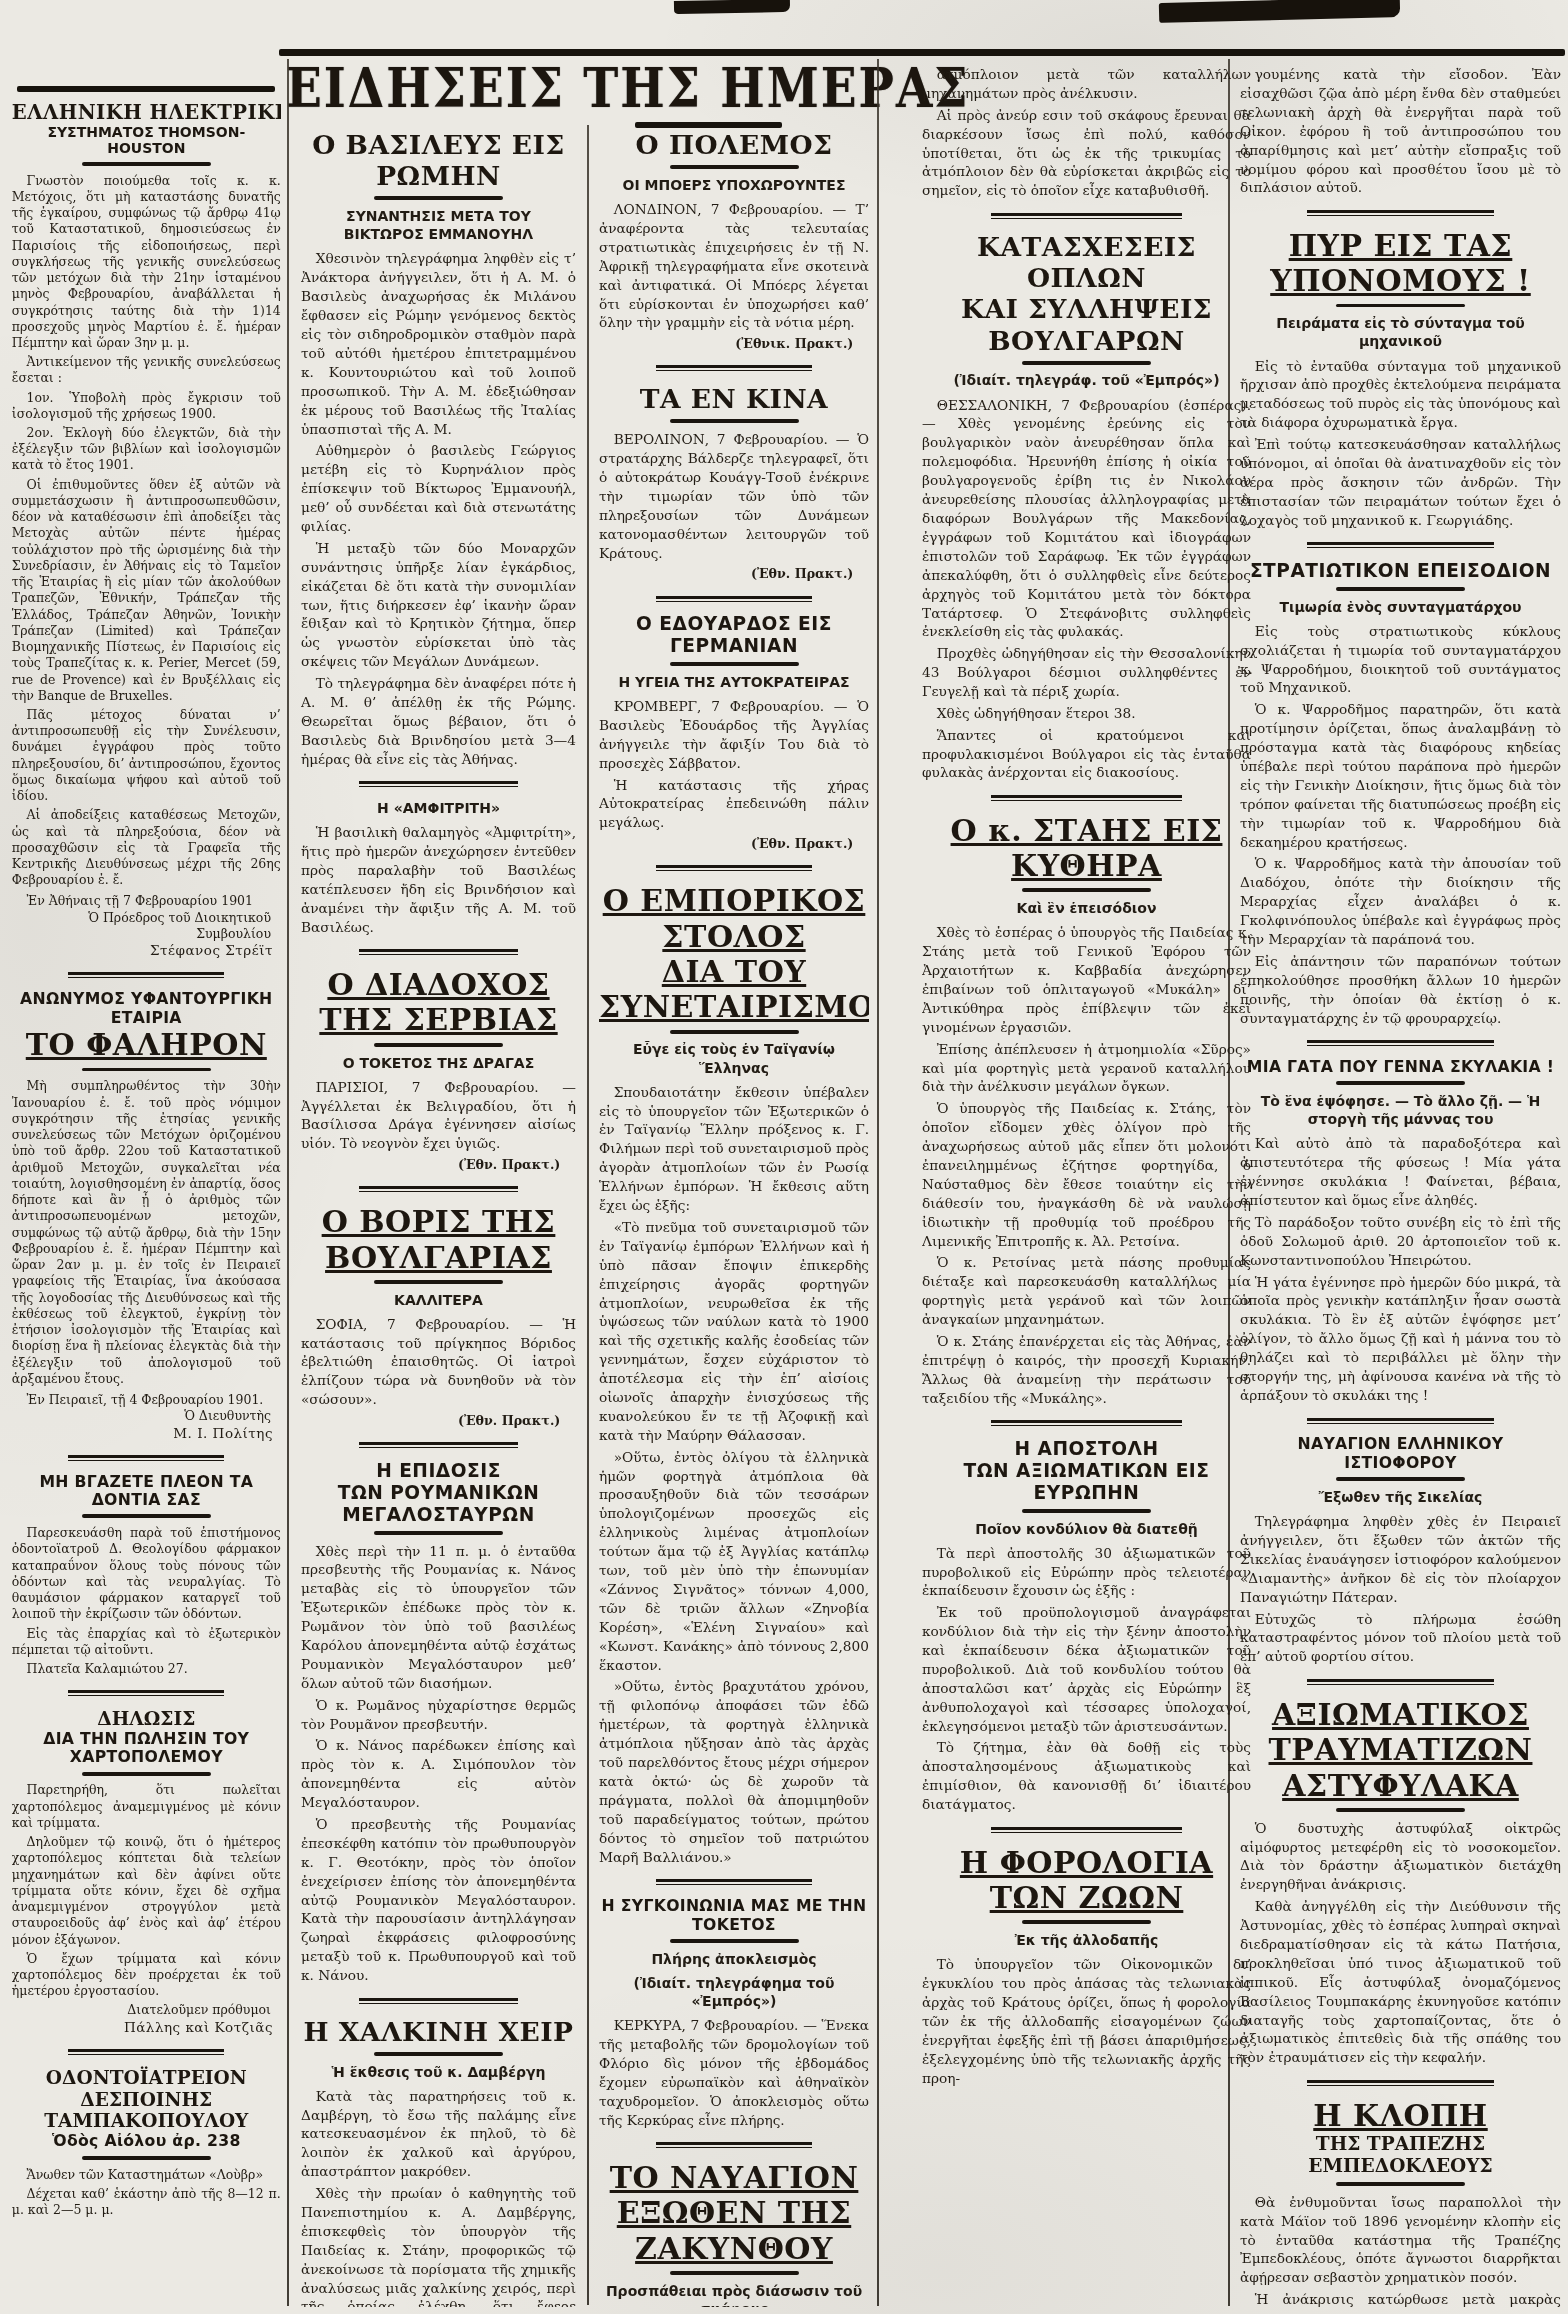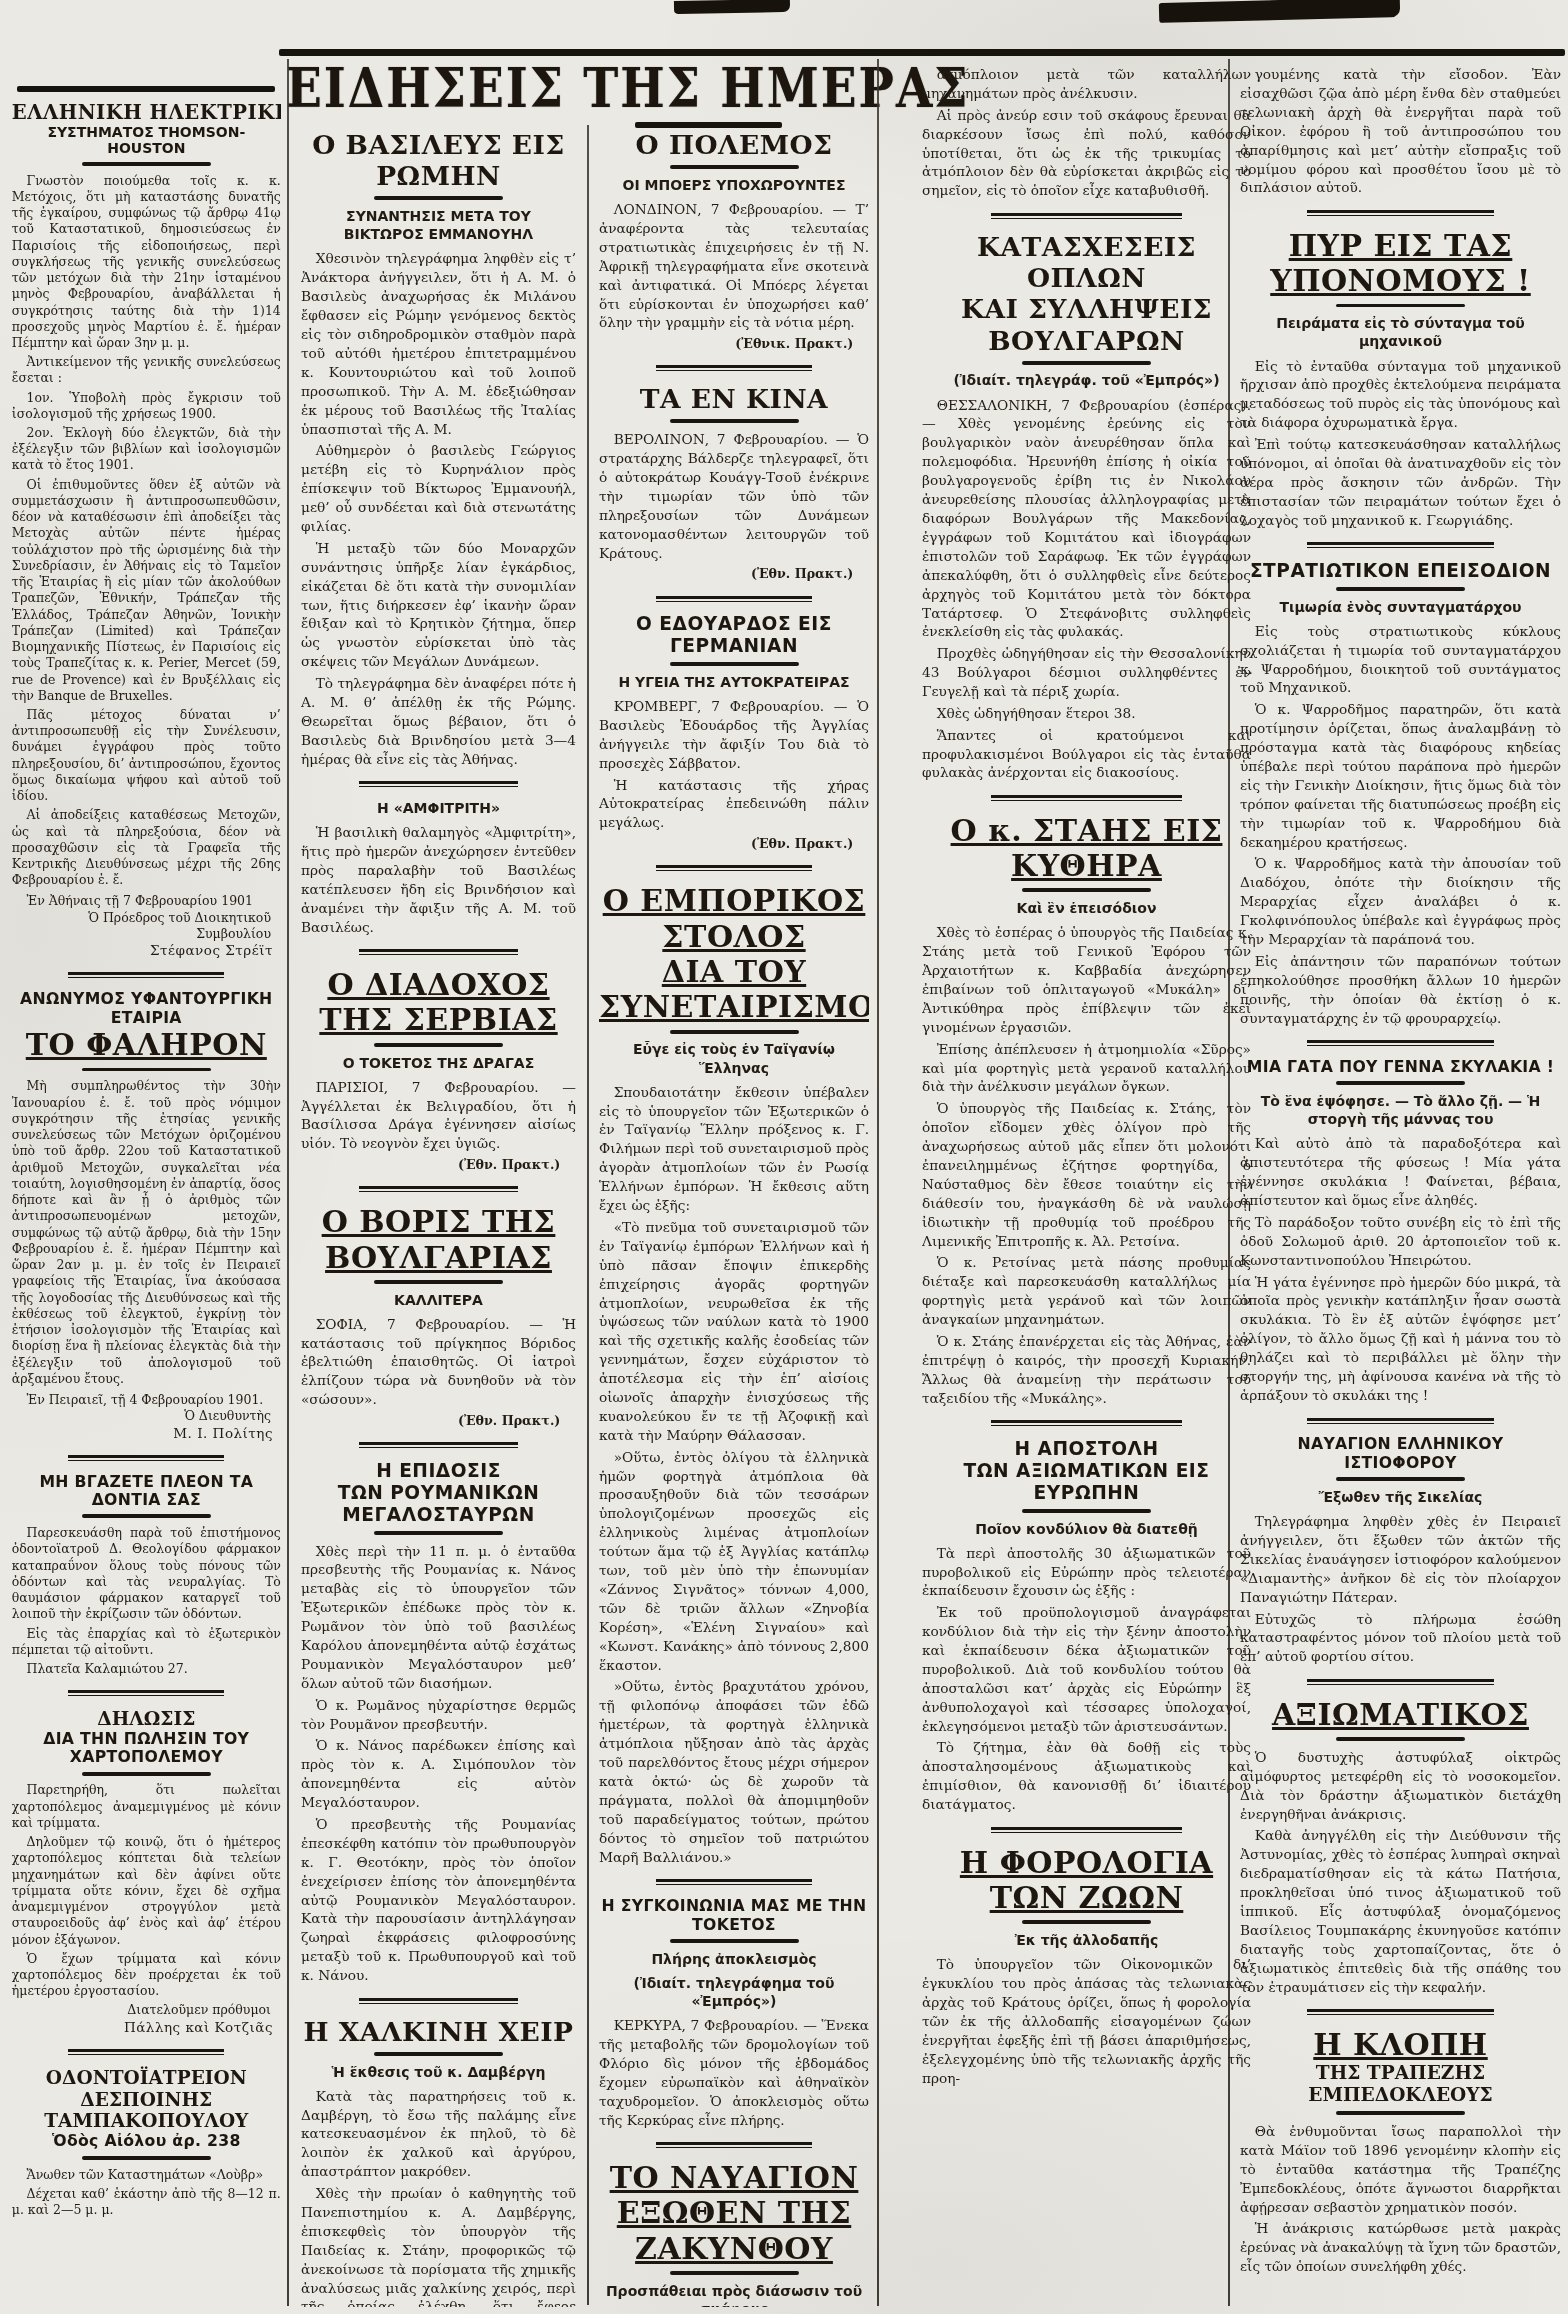--- a/index.html
+++ b/index.html
@@ -303,20 +303,21 @@
         <div class="sep"></div>
         <div class="hl sans-md">ΝΑΥΑΓΙΟΝ ΕΛΛΗΝΙΚΟΥ ΙΣΤΙΟΦΟΡΟΥ</div>
         <div class="hlrule"></div>
         <div class="subhead">Ἔξωθεν τῆς Σικελίας</div>
         <p>Τηλεγράφημα ληφθὲν χθὲς ἐν Πειραιεῖ ἀνήγγειλεν, ὅτι ἔξωθεν τῶν ἀκτῶν τῆς Σικελίας ἐναυάγησεν ἱστιοφόρον καλούμενον «Διαμαντὴς» ἀνῆκον δὲ εἰς τὸν πλοίαρχον Παναγιώτην Πάτεραν.</p>
         <p>Εὐτυχῶς τὸ πλήρωμα ἐσώθη καταστραφέντος μόνον τοῦ πλοίου μετὰ τοῦ ἐπ’ αὐτοῦ φορτίου σίτου.</p>
       </div>
       <div class="article">
         <div class="sep"></div>
         <div class="hl serif-lg">ΑΞΙΩΜΑΤΙΚΟΣ</div>
+        <div class="hl serif-lg">ΤΡΑΥΜΑΤΙΖΩΝ ΑΣΤΥΦΥΛΑΚΑ</div>
         <div class="hlrule"></div>
         <p>Ὁ δυστυχὴς ἀστυφύλαξ οἰκτρῶς αἱμόφυρτος μετεφέρθη εἰς τὸ νοσοκομεῖον. Διὰ τὸν δράστην ἀξιωματικὸν διετάχθη ἐνεργηθῆναι ἀνάκρισις.</p>
         <p>Καθὰ ἀνηγγέλθη εἰς τὴν Διεύθυνσιν τῆς Ἀστυνομίας, χθὲς τὸ ἑσπέρας λυπηραὶ σκηναὶ διεδραματίσθησαν εἰς τὰ κάτω Πατήσια, προκληθεῖσαι ὑπό τινος ἀξιωματικοῦ τοῦ ἱππικοῦ. Εἷς ἀστυφύλαξ ὀνομαζόμενος Βασίλειος Τουμπακάρης ἐκυνηγοῦσε κατόπιν διαταγῆς τοὺς χαρτοπαίζοντας, ὅτε ὁ ἀξιωματικὸς ἐπιτεθεὶς διὰ τῆς σπάθης του τὸν ἐτραυμάτισεν εἰς τὴν κεφαλήν.</p>
       </div>
       <div class="article">
         <div class="sep"></div>
         <div class="hl serif-lg">Η ΚΛΟΠΗ</div>
         <div class="hl serif-md">ΤΗΣ ΤΡΑΠΕΖΗΣ ΕΜΠΕΔΟΚΛΕΟΥΣ</div>
         <div class="hlrule"></div>
         <p>Θὰ ἐνθυμοῦνται ἴσως παραπολλοὶ τὴν κατὰ Μάϊον τοῦ 1896 γενομένην κλοπὴν εἰς τὸ ἐνταῦθα κατάστημα τῆς Τραπέζης Ἐμπεδοκλέους, ὁπότε ἄγνωστοι διαρρῆκται ἀφῄρεσαν σεβαστὸν χρηματικὸν ποσόν.</p>

